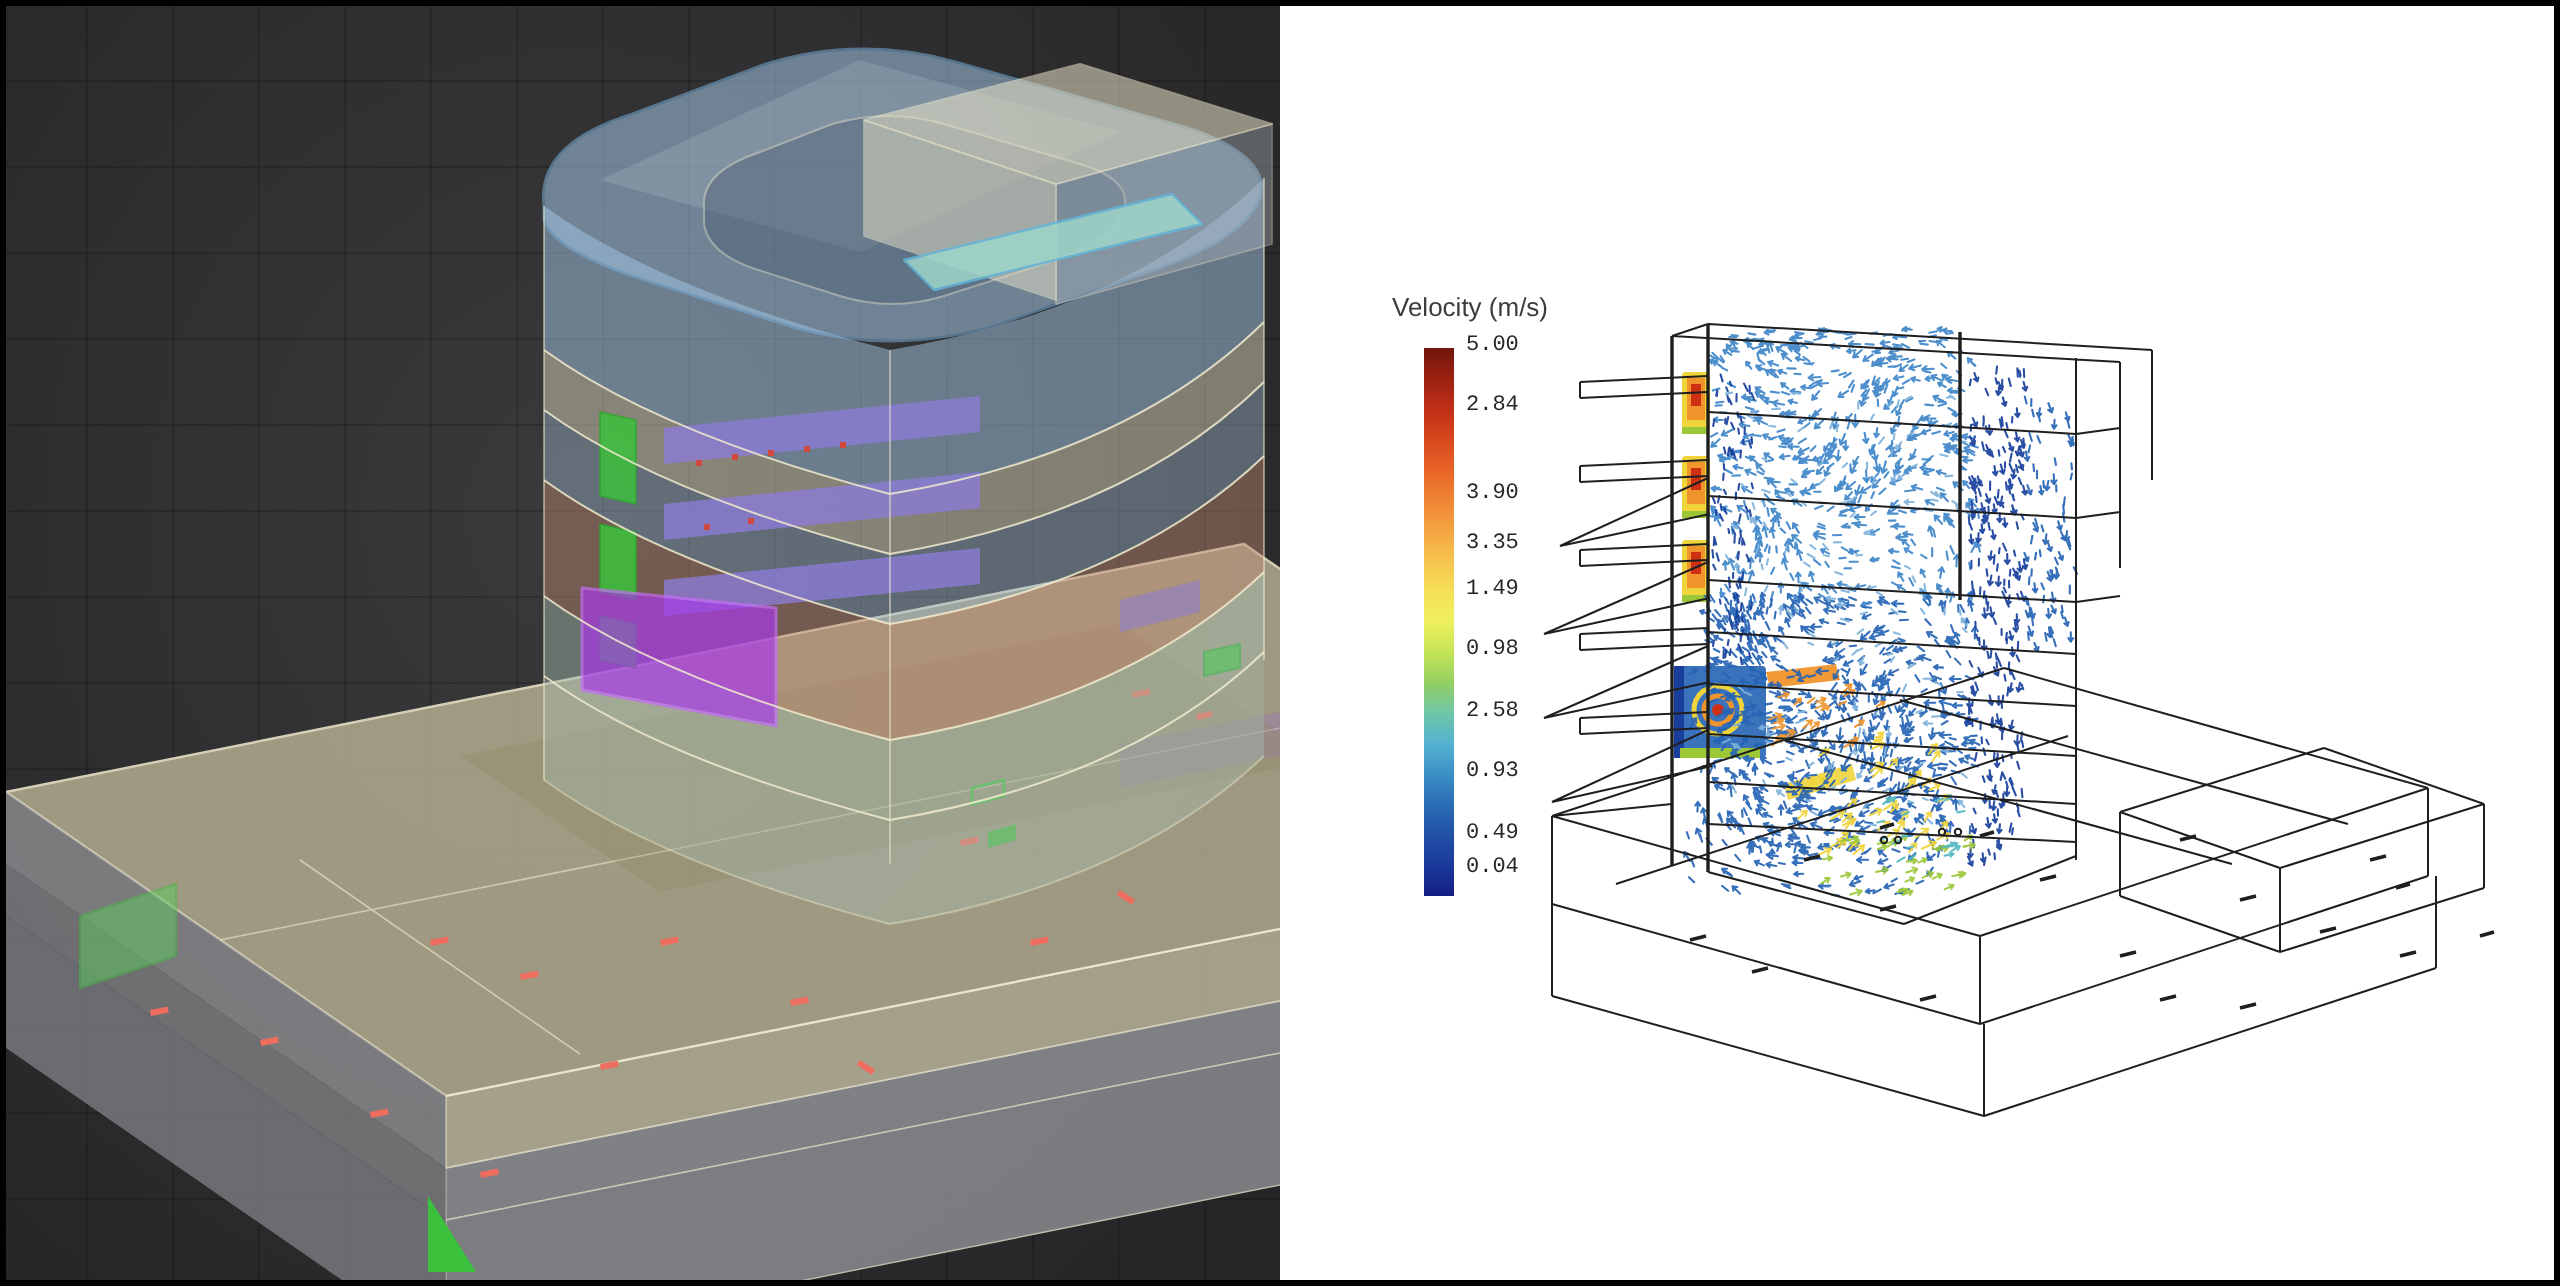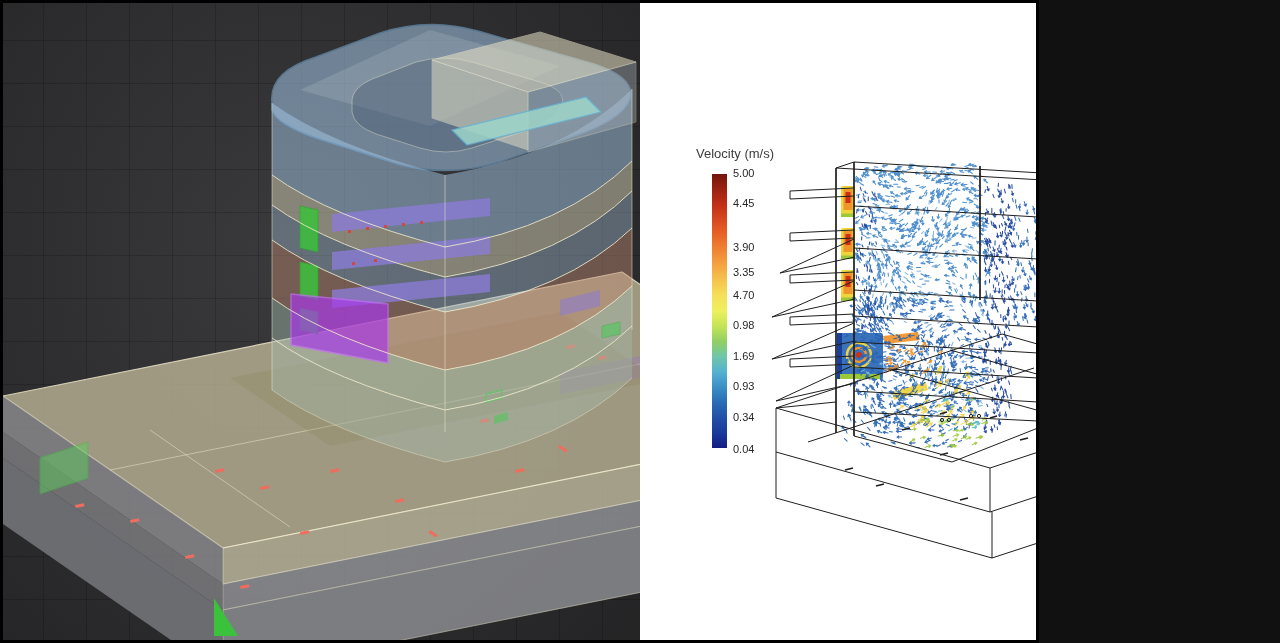--- a/index.html
+++ b/index.html
@@ -1,40 +1,40 @@
 <!DOCTYPE html>
 <html style="--m-glass_blue: #a3c6e6; --m-glass_edge: #79aeda; --m-cream: #e9e3c6; --m-cream_strong: #f2eccf; --m-band_bluegray: #9db7cf; --m-band_salmon: #c08a72; --m-band_graygreen: #a4bcae; --m-purple: #8b7cd6; --m-magenta: #a83ae8; --m-magenta_edge: #c66bfa; --m-green: #3cc13c; --m-teal: #9ed6ca; --m-teal_edge: #64b6d8; --m-podium_tan: #b3ac90; --m-podium_tan_light: #c3bda1; --m-podium_gray: #95969a; --m-podium_gray_dark: #85868a; --m-red_dash: #ef6d5e; --v-navy: #173f9b; --v-blue: #2563b4; --v-midblue: #3e84c8; --v-lightblue: #7fb2dc; --v-yellow: #f0d43c; --v-orange: #f0952c; --v-red: #cf3014; --v-green: #9cc838; --v-teal: #55b9c0; --v-wire: #1f1f1f;"><head>
 <meta charset="utf-8">
 <style>
   html,body{margin:0;padding:0;background:#111;font-family:"Liberation Sans",sans-serif;}
-  #app{position:relative;width:1039px;height:643px;background:#84cc16;overflow:hidden;}
+  #app{position:relative;width:1280px;height:643px;background:#84cc16;overflow:hidden;}
   .frame{position:absolute;inset:0;border:3px solid #000;pointer-events:none;z-index:40;}
   .pane{position:absolute;top:0;height:643px;overflow:hidden;}
   #left-pane{left:0;width:640px;
     background:
       radial-gradient(ellipse at 45% 40%, rgba(255,255,255,0.035), rgba(0,0,0,0.28) 95%),
       repeating-linear-gradient(90deg, rgba(0,0,0,0.20) 0 1px, transparent 1px 43px),
       repeating-linear-gradient(0deg, rgba(0,0,0,0.20) 0 1px, transparent 1px 43px),
       #333335;}
   #right-pane{left:640px;width:640px;background:#fff;}
   svg{position:absolute;left:0;top:0;}
   .legend{position:absolute;left:56px;top:146px;width:90px;z-index:5;}
   .legend-title{font-size:13px;color:#3c3c3c;white-space:nowrap;}
   .colorbar{position:absolute;left:16px;top:28px;width:15px;height:274px;}
-  .legend-ticks span{position:absolute;left:37px;font-size:11px;color:#272727;white-space:nowrap;}
+  .legend-ticks span{position:absolute;left:37px;font-size:11px;color:#272727;white-space:nowrap;font-family:Liberation Mono, monospace;}
   .legend-ticks span:nth-of-type(1){top:21px}
   .legend-ticks span:nth-of-type(2){top:51px}
   .legend-ticks span:nth-of-type(3){top:95px}
   .legend-ticks span:nth-of-type(4){top:120px}
   .legend-ticks span:nth-of-type(5){top:143px}
   .legend-ticks span:nth-of-type(6){top:173px}
   .legend-ticks span:nth-of-type(7){top:204px}
   .legend-ticks span:nth-of-type(8){top:234px}
   .legend-ticks span:nth-of-type(9){top:265px}
-  .legend-ticks span:nth-of-type(10){top:297px}
+  .legend-ticks span:nth-of-type(10){top:282px}
 </style>
 </head>
 <body>
 
 <div id="app">
 
   <div id="left-pane" class="pane">
     <svg width="640" height="643" viewBox="0 0 640 643">
 
       <g stroke-linejoin="round">
@@ -128,28 +128,28 @@
       </g>
     </svg>
   </div>
 
   <div id="right-pane" class="pane">
     <div class="legend">
       <div class="legend-title">Velocity (m/s)</div>
       <div class="colorbar" id="colorbar" style="background: linear-gradient(rgb(114, 21, 11), rgb(156, 34, 18), rgb(192, 47, 22), rgb(216, 72, 30), rgb(232, 100, 38), rgb(240, 132, 51), rgb(244, 164, 65), rgb(246, 196, 78), rgb(245, 224, 88), rgb(238, 240, 94), rgb(196, 228, 85), rgb(146, 207, 99), rgb(110, 198, 168), rgb(84, 178, 210), rgb(59, 143, 198), rgb(42, 108, 180), rgb(33, 80, 166), rgb(27, 58, 155), rgb(19, 29, 132));"></div>
       <div class="legend-ticks">
         <span>5.00</span>
-        <span>4.45</span>
+        <span>2.84</span>
         <span>3.90</span>
         <span>3.35</span>
-        <span>4.70</span>
+        <span>1.49</span>
         <span>0.98</span>
-        <span>1.69</span>
+        <span>2.58</span>
         <span>0.93</span>
-        <span>0.34</span>
+        <span>0.49</span>
         <span>0.04</span>
       </div>
     </div>
     <svg id="cfd-svg" width="640" height="643" viewBox="0 0 640 643">
 
       <g id="hotspots">
         <g>
           <rect x="201" y="186" width="14" height="30" rx="2" style="fill:var(--v-yellow)"></rect>
           <rect x="203.5" y="189" width="9" height="21" style="fill:var(--v-orange)"></rect>
           <rect x="205.5" y="192" width="5" height="11" style="fill:var(--v-red)"></rect>

